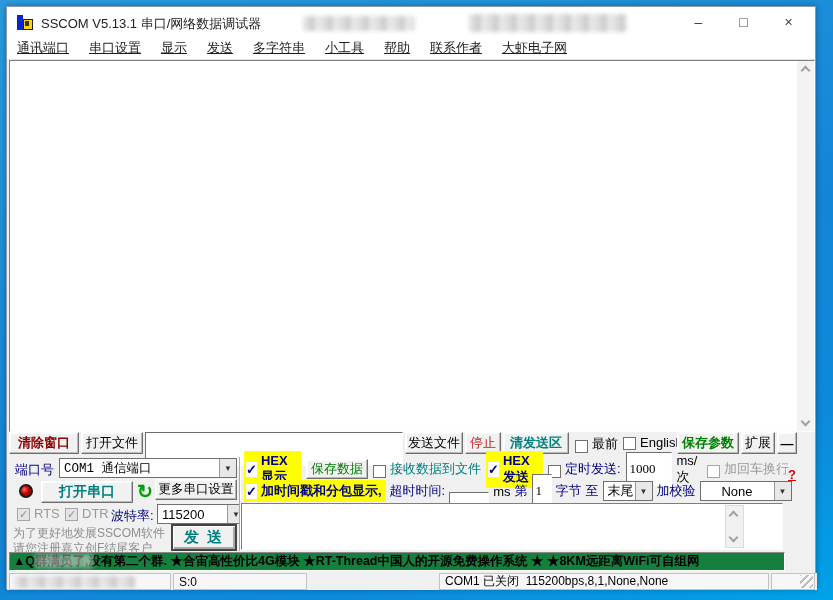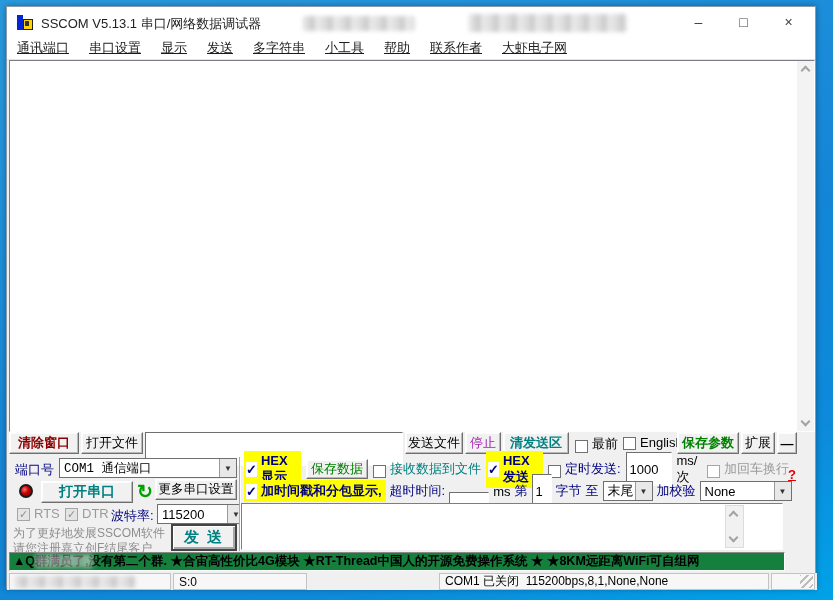--- a/index.html
+++ b/index.html
@@ -35,25 +35,25 @@
   .vscroll { position:absolute; right:1px; top:1px; width:17px; height:calc(100% - 2px); background:#f3f3f3; }
   .chev { position:absolute; left:5px; width:7px; height:7px; border-left:2px solid #a2a2a2; border-top:2px solid #a2a2a2; }
   .chev.up { top:6px; transform:rotate(45deg); }
   .chev.down { bottom:6px; transform:rotate(225deg); }
 
   
   .btn { background:#f1f1f1; border:1px solid; border-color:#ffffff #6f6f6f #6f6f6f #ffffff;
     box-shadow:inset -1px -1px 0 #b9b9b9, inset 1px 1px 0 #fdfdfd;
     display:flex; align-items:center; justify-content:center; font-size:13px; white-space:nowrap; cursor:default; }
   .btn.maroon { color:#8b0000; font-weight:bold; }
-  .btn.red    { color:#a21caf; }
+  .btn.red    { color:#b91c1c; }
   .btn.teal   { color:#008080; font-weight:bold; }
   .btn.green  { color:#008000; font-weight:bold; }
   .txt-input { background:#fff; border:1px solid; border-color:#6f6f6f #fdfdfd #fdfdfd #6f6f6f;
-    font-family:Liberation Sans, sans-serif; font-size:13px; padding:16px 3px; }
+    font-family:Liberation Serif, serif; font-size:13px; padding:16px 3px; }
 
   
   .cb { display:inline-flex; align-items:flex-end; gap:4px; white-space:nowrap; }
   .cb .box { width:13px; height:13px; background:#fff; border:1px solid #707070; font-size:11px;
     line-height:11px; text-align:center; color:#111; flex:0 0 auto; }
   .cb .box.dis { background:#e4e4e4; color:#8f8f8f; border-color:#a5a5a5; }
   .cb .lbl { font-size:13px; }
   .yellow-wrap { background:#ffff00; display:inline-flex; align-items:center; gap:4px; padding:2px 4px 2px 2px;
     color:#000080; font-weight:bold; }
   .navy { color:#000080; }
@@ -220,21 +220,21 @@
       <span>ms</span>
       <span class="navy">第</span>
       <input class="txt-input" style="width: 20px; height: 19px;" value="1">
       <span class="navy">字节</span>
       <span class="navy">至</span>
       <span class="dd" style="width:50px;height:20px;">
         <span class="val">末尾</span>
         <span class="arrow">▼</span>
       </span>
       <span class="navy">加校验</span>
-      <span class="dd" style="width:92px;height:20px;">
+      <span class="dd" style="width:92px;height:20px;text-align:center;">
         <span class="val">None</span>
         <span class="arrow">▼</span>
       </span>
     </div>
 
     <div class="abs sunken" style="left:234px;top:496px;width:542px;height:47px;"></div>
     <div class="abs" style="left:718px;top:498px;width:19px;height:43px;background:#f1f1f1;border:1px solid #dcdcdc;">
       <div class="chev up" style="left:4px;"></div>
       <div class="chev down" style="left:4px;"></div>
     </div>

